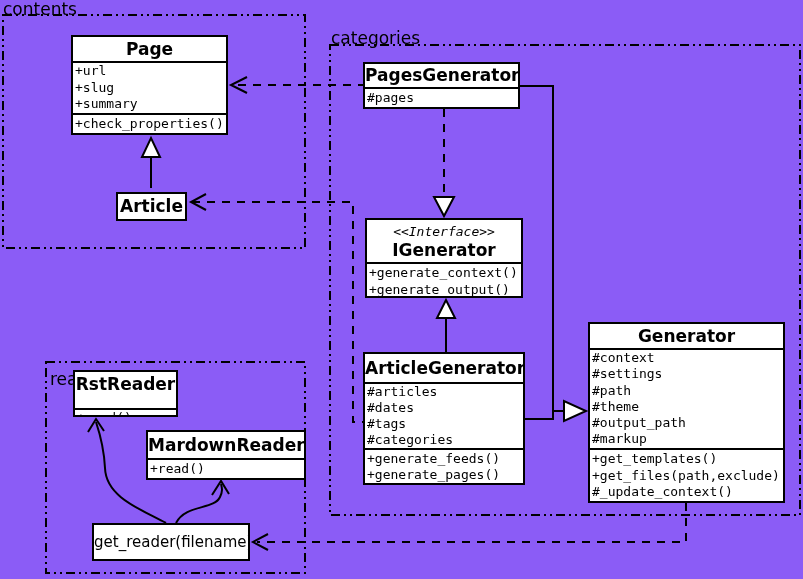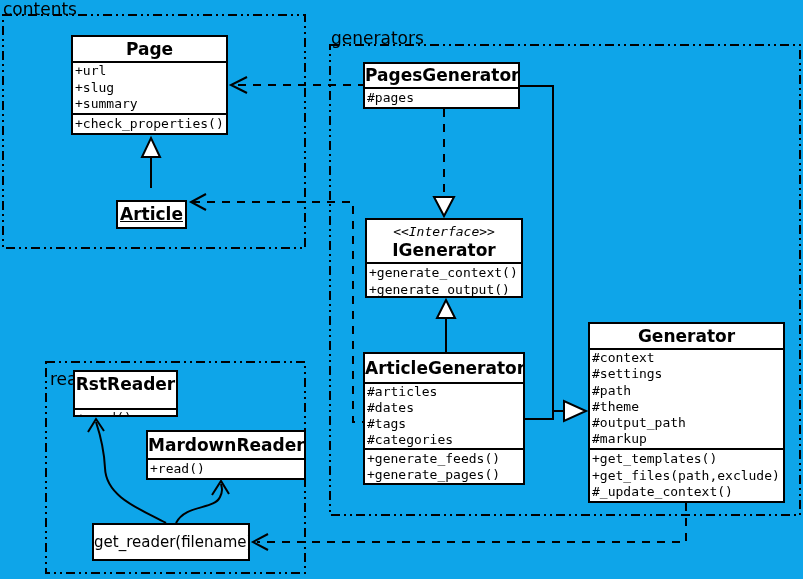--- a/index.html
+++ b/index.html
@@ -1,18 +1,18 @@
 <!DOCTYPE html>
 <html><head>
 <meta charset="utf-8">
 <style>
   * { margin:0; padding:0; box-sizing:border-box; }
   html,body { background:#ffffff; }
   .canvas {
-    position:relative; width:803px; height:579px; background:#0ea5e9;
+    position:relative; width:803px; height:579px; background:#8b5cf6;
     font-family:"DejaVu Sans", sans-serif; color:#000;
   }
   svg.wires { position:absolute; left:0; top:0; width:803px; height:579px; }
   .pkg    { fill:none; stroke:#000; stroke-width:2; stroke-dasharray:9 4 2 4 2 4; }
   .dash   { fill:none; stroke:#000; stroke-width:2; stroke-dasharray:8 7; }
   .solid  { fill:none; stroke:#000; stroke-width:2; }
   .tri    { fill:#ffffff; stroke:#000; stroke-width:2; }
   .pkg-label {
     position:absolute; font-size:17px; line-height:17px; white-space:nowrap;
     font-family:"DejaVu Sans", sans-serif;
@@ -68,36 +68,36 @@
     <polygon class="tri" points="564,401 564,421 586,411"></polygon>
 
     <path class="solid" d="M 247 77 L 231 85 L 247 93"></path>
     <path class="solid" d="M 206 194 L 191 202 L 206 210"></path>
     <path class="solid" d="M 268 534 L 253 542 L 268 550"></path>
     <path class="solid" d="M 88 432 L 96 419 L 104 431"></path>
     <path class="solid" d="M 212 495 L 221 481 L 229 494"></path>
   </svg>
 
   <div class="pkg-label" style="left:3px; top:1px;">contents</div>
-  <div class="pkg-label" style="left:331px; top:30px;">generators</div>
+  <div class="pkg-label" style="left:331px; top:30px;">categories</div>
   <div class="pkg-label" style="left:50px; top:347px;margin-top:24px;">readers</div>
 
   <div class="ubox" style="left:71px; top:35px; width:157px; height:100px;">
     <div class="ttl" style="height:24px; line-height:24px;">Page</div>
     <div class="cmp" style="height:52px;">
       <div class="mem" style="line-height:16.6px;">+url</div>
       <div class="mem" style="line-height:16.6px;">+slug</div>
       <div class="mem" style="line-height:16.6px;">+summary</div>
     </div>
     <div class="cmp" style="height:22px;">
       <div class="mem" style="line-height:18px;">+check_properties()</div>
     </div>
   </div>
 
-  <div class="ubox" style="left:116px; top:200px; width:71px; height:29px;text-decoration:underline;">
+  <div class="ubox" style="left:116px; top:192px; width:71px; height:29px;">
     <div class="ttl" style="height:25px; line-height:25px;">Article</div>
   </div>
 
   <div class="ubox" style="left:363px; top:62px; width:157px; height:47px;">
     <div class="ttl" style="height:23px; line-height:23px;">PagesGenerator</div>
     <div class="cmp" style="height:20px;">
       <div class="mem" style="line-height:17px;">#pages</div>
     </div>
   </div>
 

